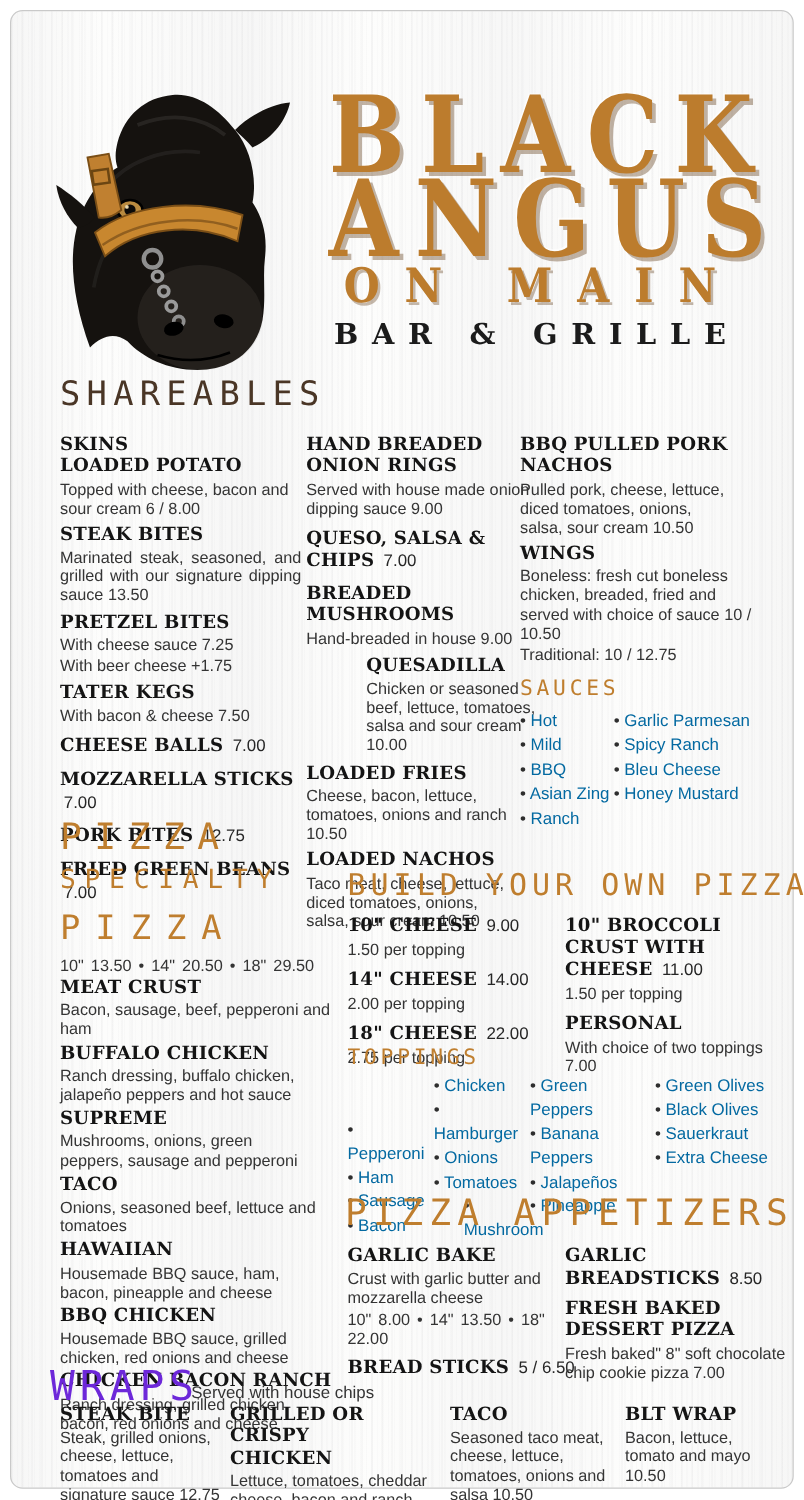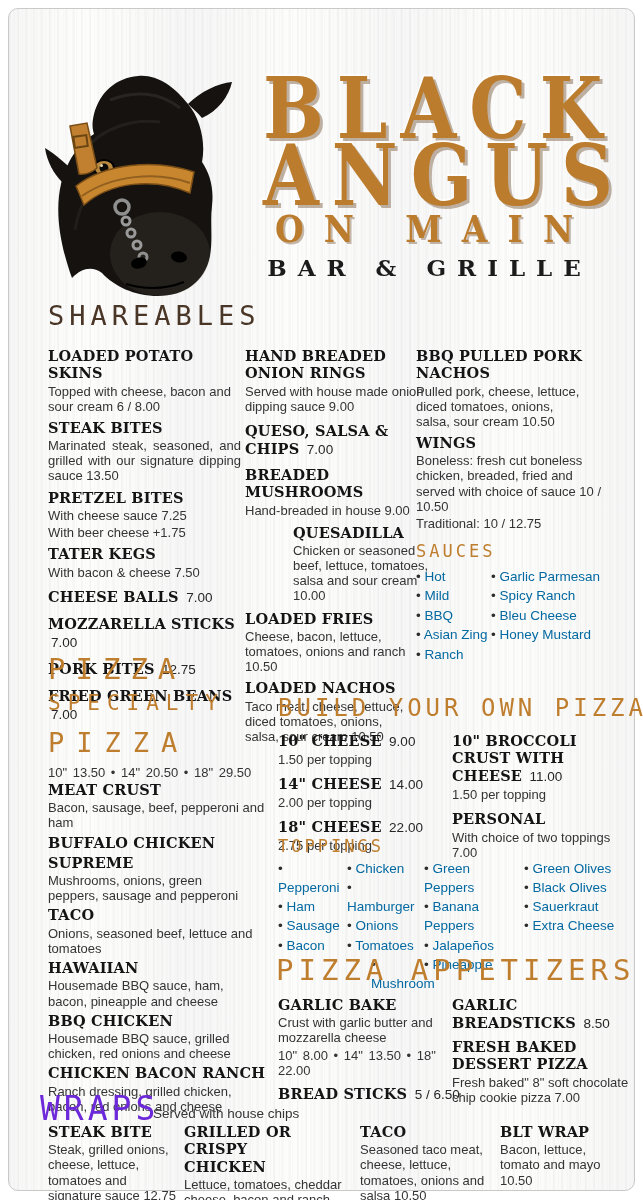--- a/index.html
+++ b/index.html
@@ -97,22 +97,22 @@
     <div class="brand-big">BLACK</div>
     <div class="brand-big">ANGUS</div>
     <div class="brand-mid">ON MAIN</div>
     <div class="brand-sub">BAR &amp; GRILLE</div>
   </div>
 
   <div class="abs hd hd-brown" style="left:48px;top:300px;font-size:27px;letter-spacing:5px;">SHAREABLES</div>
 
   <div class="abs" style="left:48px;top:347px;width:193px;">
     <div class="item">
+      <div class="iname">SKINS</div>
       <div class="iname">LOADED POTATO</div>
-      <div class="iname">SKINS</div>
       <div class="idesc">Topped with cheese, bacon and sour cream 6 / 8.00</div>
     </div>
     <div class="item">
       <div class="iname">STEAK BITES</div>
       <div class="idesc" style="text-align:justify;">Marinated steak, seasoned, and grilled with our signature dipping sauce 13.50</div>
     </div>
     <div class="item">
       <div class="iname">PRETZEL BITES</div>
       <div class="idesc">With cheese sauce 7.25</div>
       <div class="idesc">With beer cheese +1.75</div>
@@ -201,20 +201,21 @@
   <div class="abs hd hd-orange" style="left:48px;top:727px;font-size:27px;letter-spacing:12px;">PIZZA</div>
   <div class="abs idesc dots" style="left:48px;top:763px;width:240px;">10" 13.50 • 14" 20.50 • 18" 29.50</div>
 
   <div class="abs tight" style="left:48px;top:781px;width:228px;">
     <div class="item">
       <div class="iname">MEAT CRUST</div>
       <div class="idesc">Bacon, sausage, beef, pepperoni and ham</div>
     </div>
     <div class="item">
       <div class="iname">BUFFALO CHICKEN</div>
+      <div class="idesc">Ranch dressing, buffalo chicken, jalapeño peppers and hot sauce</div>
     </div>
     <div class="item">
       <div class="iname">SUPREME</div>
       <div class="idesc" style="max-width:200px;">Mushrooms, onions, green peppers, sausage and pepperoni</div>
     </div>
     <div class="item">
       <div class="iname">TACO</div>
       <div class="idesc">Onions, seasoned beef, lettuce and tomatoes</div>
     </div>
     <div class="item">
@@ -261,21 +262,21 @@
       <div class="idesc">1.50 per topping</div>
     </div>
     <div class="item">
       <div class="iname">PERSONAL</div>
       <div class="idesc">With choice of two toppings 7.00</div>
     </div>
   </div>
 
   <div class="abs hd hd-orange" style="left:278px;top:836px;font-size:17px;letter-spacing:3px;">TOPPINGS</div>
 
-  <ul class="abs blist" style="left:278px;top:859px;width:66px;line-height:1.42;">
+  <ul class="abs blist" style="left:278px;top:894px;width:66px;line-height:1.42;">
     <li>Pepperoni</li>
     <li>Ham</li>
     <li>Sausage</li>
     <li>Bacon</li>
   </ul>
   <ul class="abs blist" style="left:347px;top:859px;width:74px;line-height:1.42;">
     <li>Chicken</li>
     <li>Hamburger</li>
     <li>Onions</li>
     <li>Tomatoes</li>

